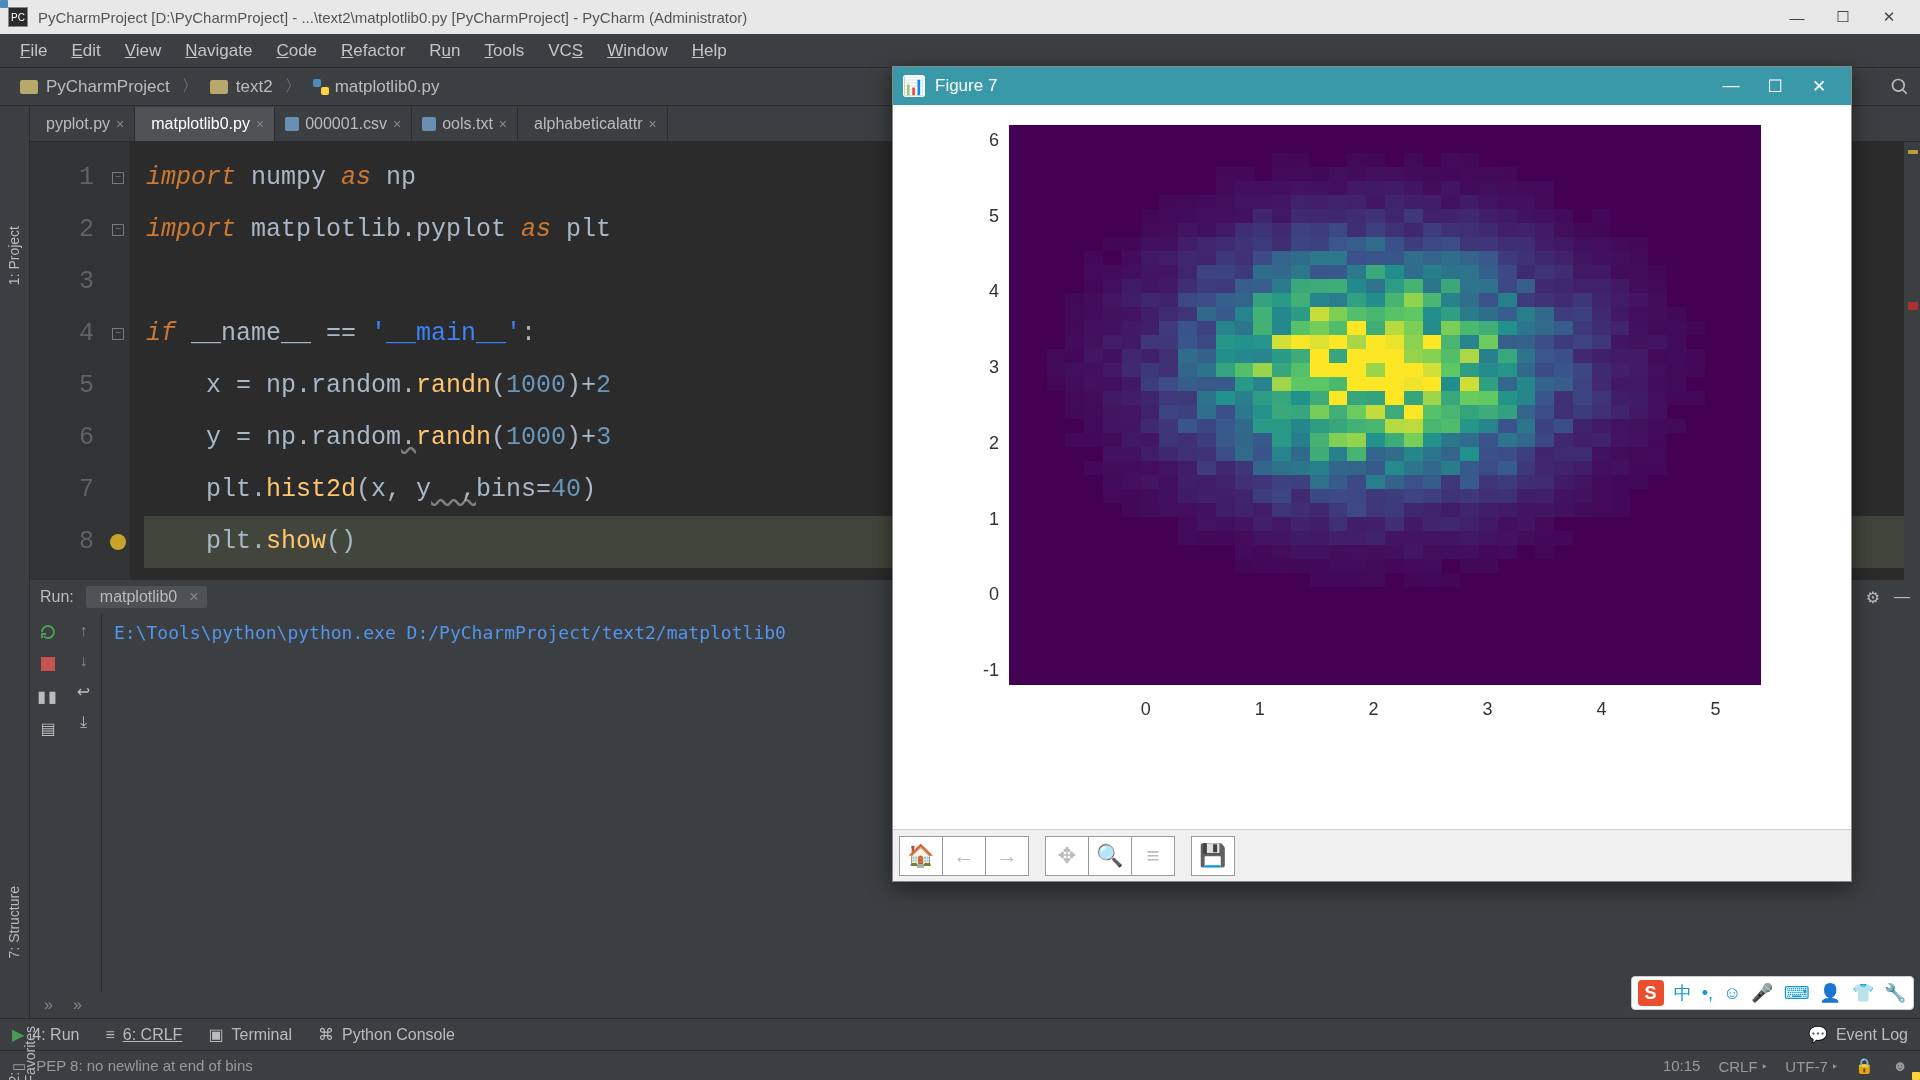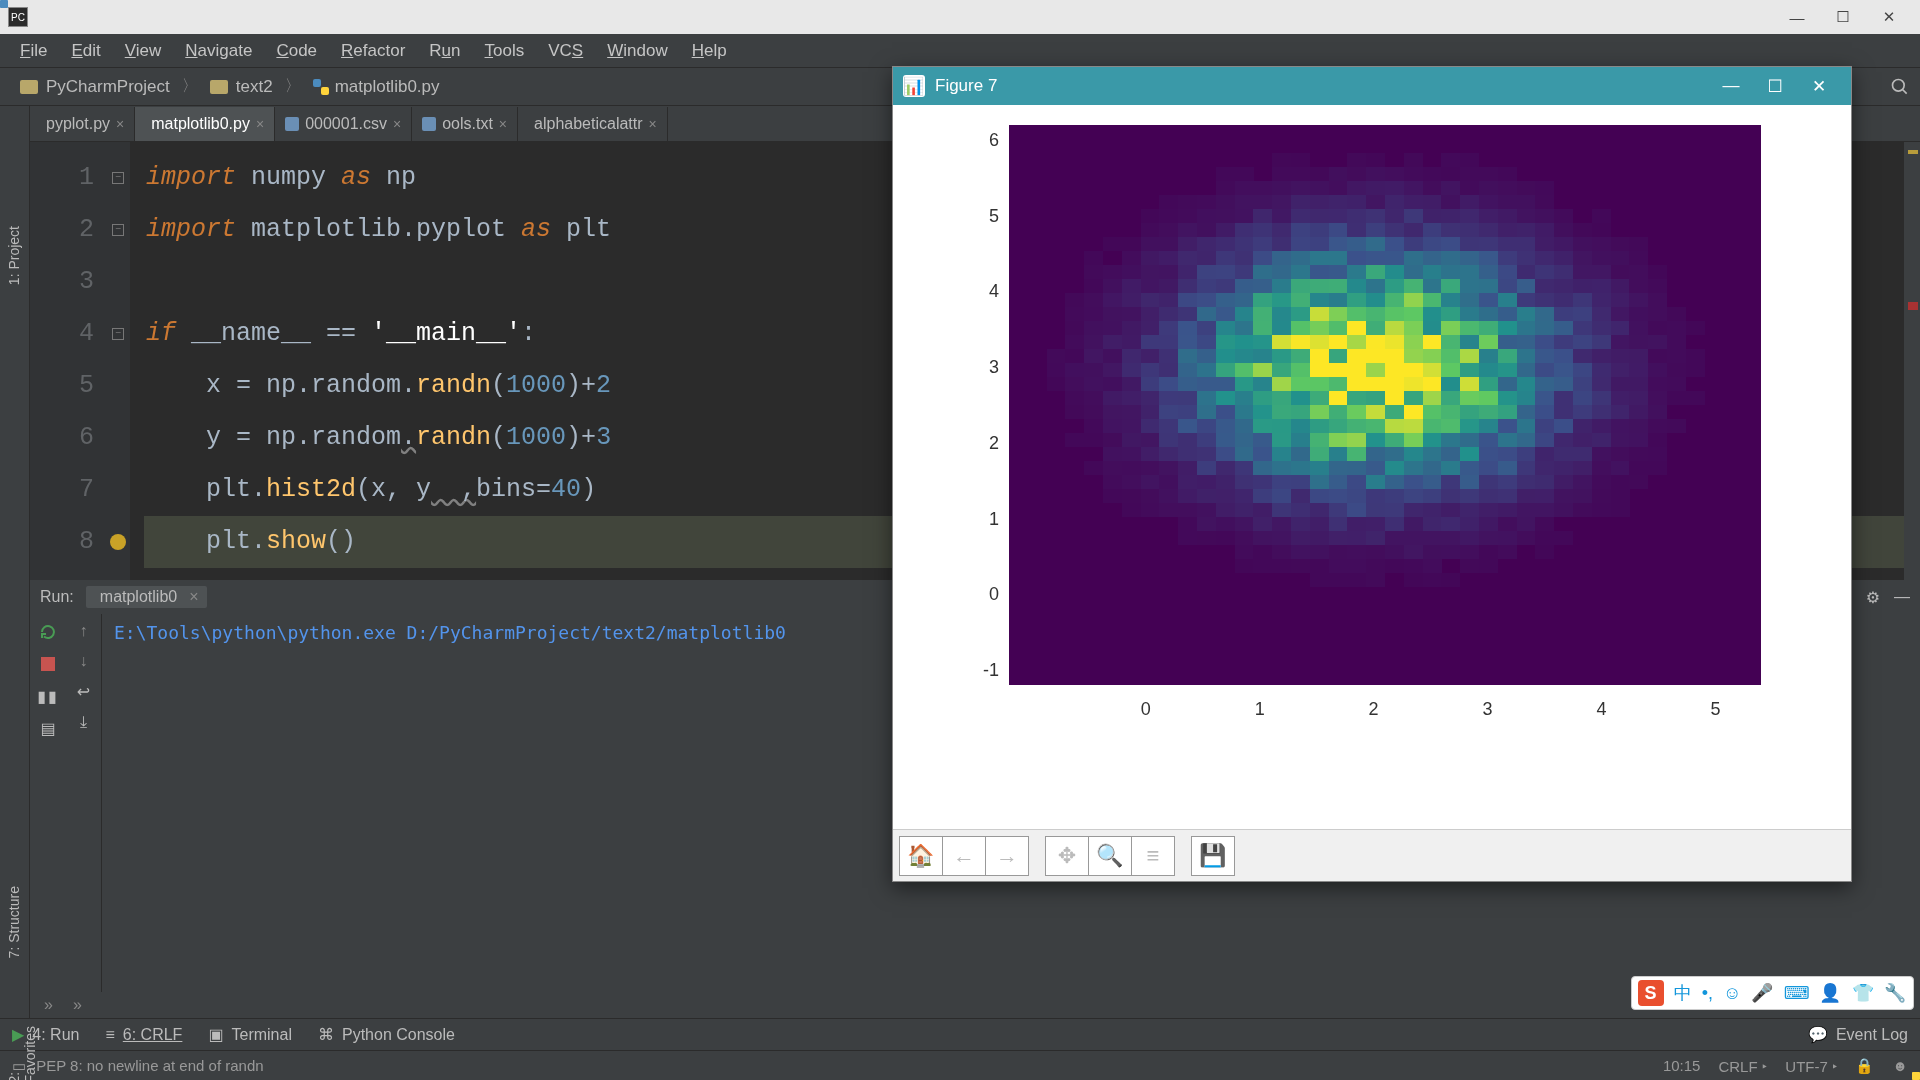--- a/index.html
+++ b/index.html
@@ -77,21 +77,21 @@
 .gutter { width:76px; background:#313335; color:#606366; text-align:right; padding:10px 12px 10px 0;}
 .gutter .ln { height:52px; position:relative;}
 .foldcol { width:24px; background:#313335; padding-top:10px;}
 .foldcol .fm { height:52px; display:flex; align-items:center; justify-content:center; color:#606366; font-size:14px;}
 .code { padding:10px 0 10px 14px; color:#a9b7c6; white-space:pre; flex:1;}
 .codeline { height:52px; padding-left:2px;}
 .codeline.selline { background:#41453b;}
 .kw { color:#cc7832; font-style:italic;}
 .fn { color:#ffc66d;}
 .num { color:#6897bb;}
-.str { color:#ffffff;}
+.str { color:#3b82f6;}
 .id { color:#a9b7c6;}
 .wavy { text-decoration: underline wavy #808080; text-decoration-skip-ink:none;}
 .right-strip { width:16px; background:#3c3f41; position:relative;}
 .right-strip .mark { position:absolute; right:2px; width:10px; height:4px;}
 .right-strip .warn { background:#b89c3b; top:8px;}
 .right-strip .err { background:#a83232; top:160px; height:8px;}
 .runwin-wrap { display:flex; flex-direction:column; flex:1;}
 .runhdr { height:34px; background:#3c3f41; display:flex; align-items:center; padding:0 10px; gap:12px; font-size:16px;}
 .runhdr .label { color:#bbb;}
 .runhdr .tabchip { background:#4e5254; padding:2px 8px; border-radius:2px; display:flex; align-items:center; gap:6px;}
@@ -148,20 +148,21 @@
 .ime .i{color:#1296db;}
 
 .bulb { width:16px;height:16px; background:#c9a227; border-radius:50%; display:inline-block;}
 .sqfold{width:12px;height:12px;border:1px solid #777;display:inline-flex;align-items:center;justify-content:center;font-size:10px;color:#777;line-height:1;}
 </style>
 </head>
 <body>
 
 <div class="titlebar">
   <div class="icon">PC</div>
+  <span>PyCharmProject [D:\PyCharmProject] - ...\text2\matplotlib0.py [PyCharmProject] - PyCharm (Administrator)</span>
   <div class="spacer"></div>
   <div class="winbtn">—</div>
   <div class="winbtn">☐</div>
   <div class="winbtn">✕</div>
 </div>
 
 <div class="menubar">
   <div class="item"><u>F</u>ile</div>
   <div class="item"><u>E</u>dit</div>
   <div class="item"><u>V</u>iew</div>
@@ -338,21 +339,21 @@
       <span>Python Console</span>
     </div>
   <div class="right btab">
       <span>💬</span>
       <span>Event Log</span>
     </div>
 </div>
 
 <div class="statusbar">
   <span>▭</span>
-  <span style="padding-left:10px;">PEP 8: no newline at end of randn</span>
+  <span style="padding-left:10px;">PEP 8: no newline at end of bins</span>
   <div class="right">
     <span>10:15</span>
     <span><span>CRLF</span> ‣</span>
     <span><span>UTF-7</span> ‣</span>
     <span>🔒</span>
     <span>☻</span>
   </div>
 </div>
 
 <div class="figwin">

